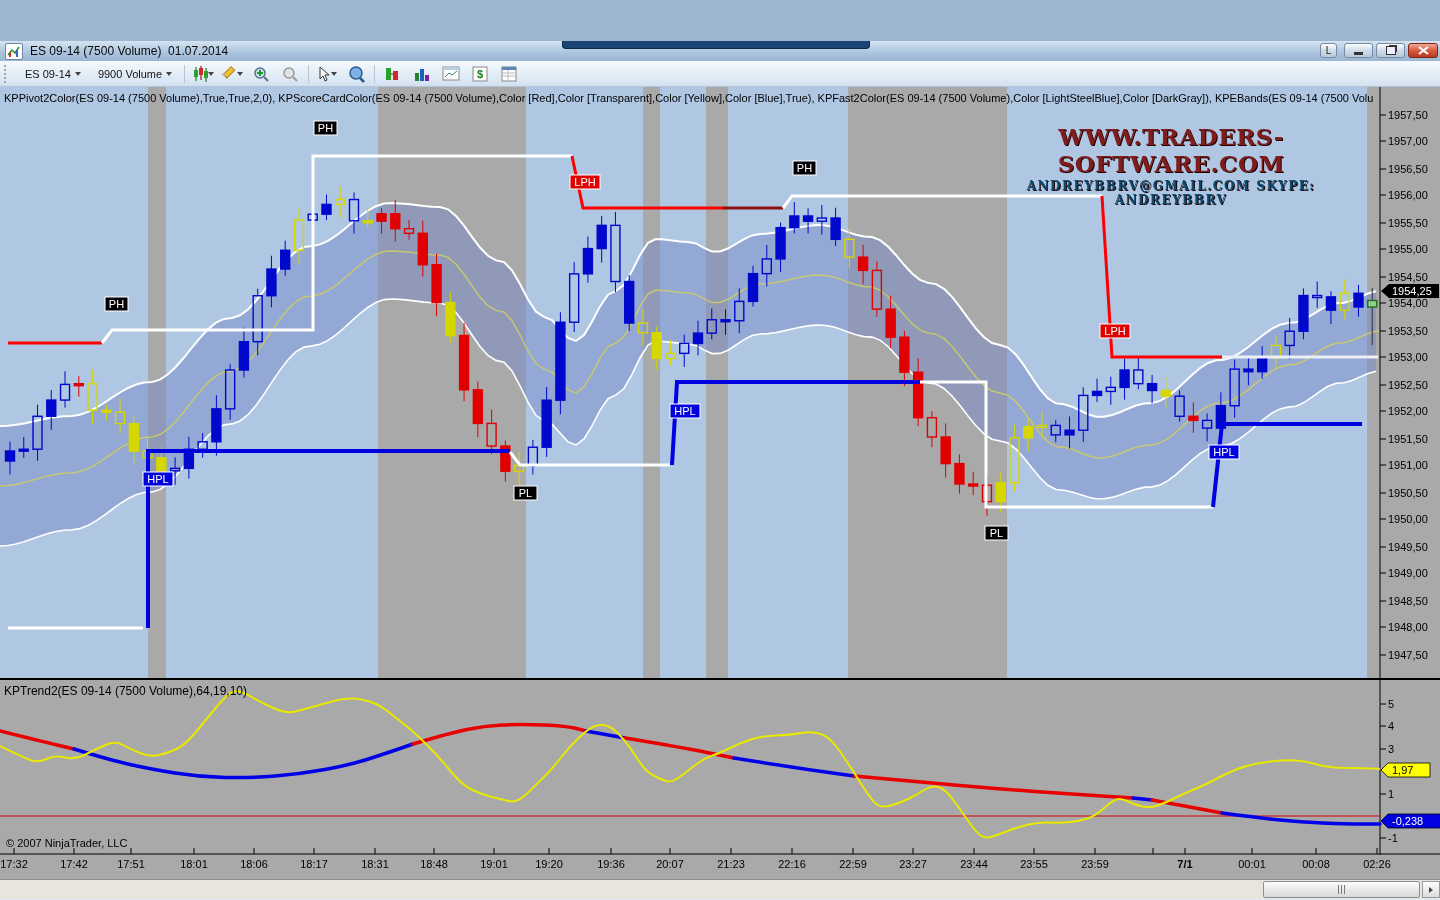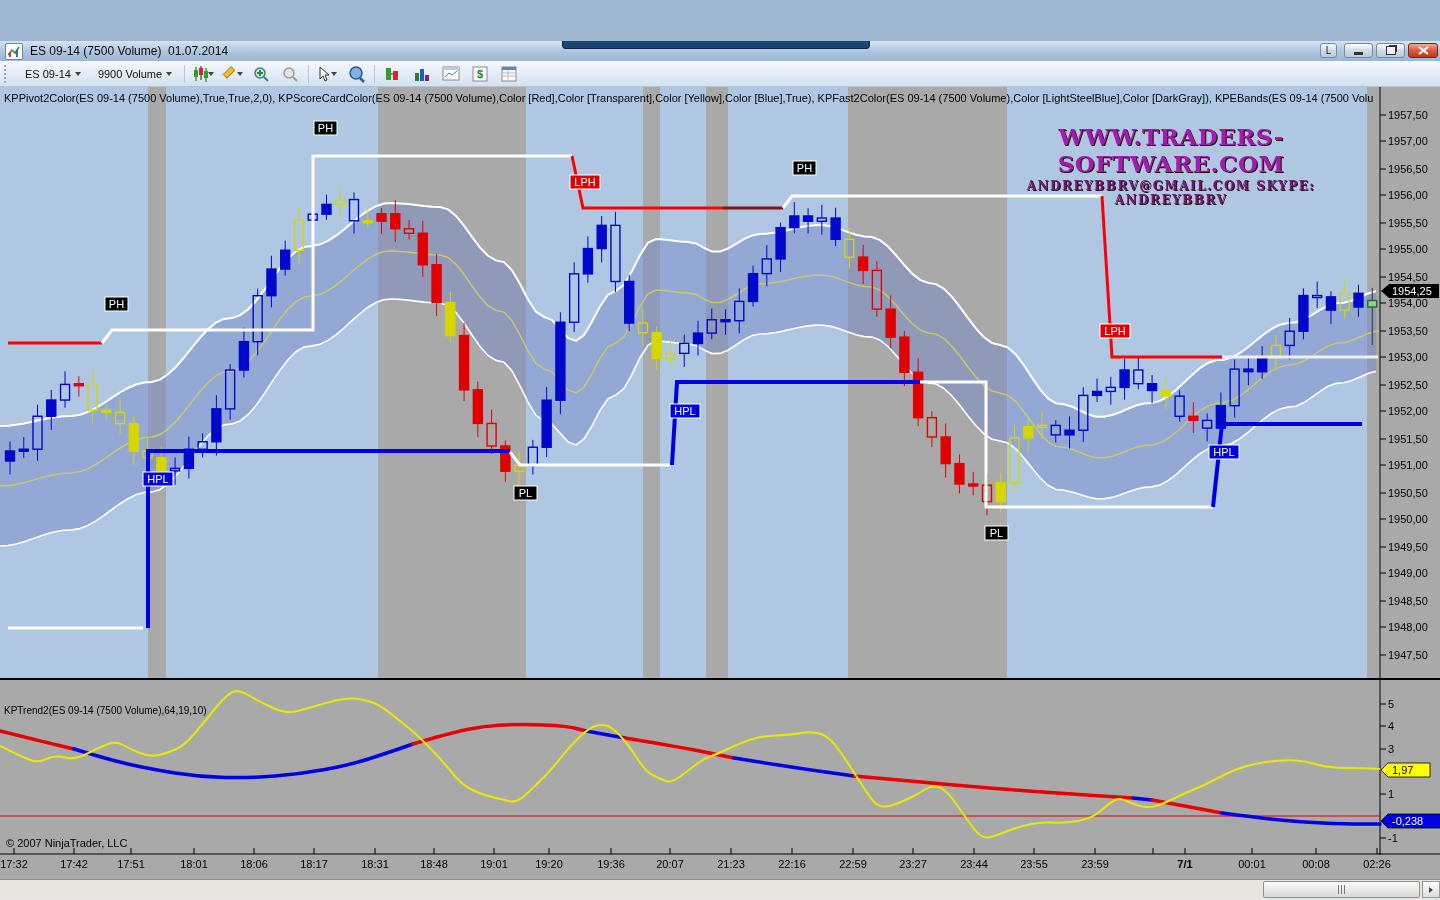--- a/index.html
+++ b/index.html
@@ -33,24 +33,24 @@
   .caret{width:0;height:0;border-left:3px solid transparent;border-right:3px solid transparent;border-top:4px solid #444;}
   .tb-btn{width:22px;height:20px;display:flex;align-items:center;justify-content:center;border-radius:2px;}
   .tb-sep{width:1px;height:18px;background:#b9c6d4;}
   
   #chart-wrap{position:absolute;left:0;top:46px;width:1440px;height:792px;}
   #chart-svg{position:absolute;left:0;top:0;font-family:"Liberation Sans",sans-serif;}
   #main-indicator-label{position:absolute;left:4px;top:5px;width:1370px;height:15px;overflow:hidden;
     font-size:11px;color:#000;white-space:nowrap;}
   #watermark{position:absolute;left:985px;top:36px;width:372px;text-align:center;pointer-events:none;}
   #wm1{font-family:"DejaVu Serif",serif;font-weight:bold;font-size:23px;letter-spacing:.5px;
-    color:#a21caf;text-shadow:1px 1px 0 #200000;}
+    color:#7f1d1d;text-shadow:1px 1px 0 #200000;}
   #wm2{font-family:"DejaVu Serif",serif;font-weight:bold;font-size:12px;letter-spacing:1.5px;
-    color:#701a75;text-shadow:1px 1px 0 #200000;margin-top:2px;}
-  #lower-indicator-label{position:absolute;left:4px;top:618px;font-size:10px;color:#000;white-space:nowrap;}
+    color:#0c4a6e;text-shadow:1px 1px 0 #200000;margin-top:2px;}
+  #lower-indicator-label{position:absolute;left:4px;top:597px;font-size:12px;color:#000;white-space:nowrap;}
   #copyright{position:absolute;left:6px;top:750px;font-size:11px;color:#000;}
   
   #scroll-row{position:absolute;left:0;top:838px;width:1440px;height:20px;background:#e8e5de;
     border-top:1px solid #8e8e8e;box-sizing:border-box;}
   #scroll-thumb{position:absolute;left:1263px;top:1px;width:157px;height:17px;border:1px solid #8f8f8f;
     background:linear-gradient(#fbfbfb,#d9d9d9);border-radius:2px;box-sizing:border-box;
     display:flex;align-items:center;justify-content:center;gap:2px;}
   #scroll-thumb i{width:1px;height:9px;background:#7a7a7a;}
   #scroll-right{position:absolute;right:0;top:1px;width:18px;height:17px;border:1px solid #9a9a9a;
     background:linear-gradient(#fefefe,#dcdcdc);display:flex;align-items:center;justify-content:center;box-sizing:border-box;}

